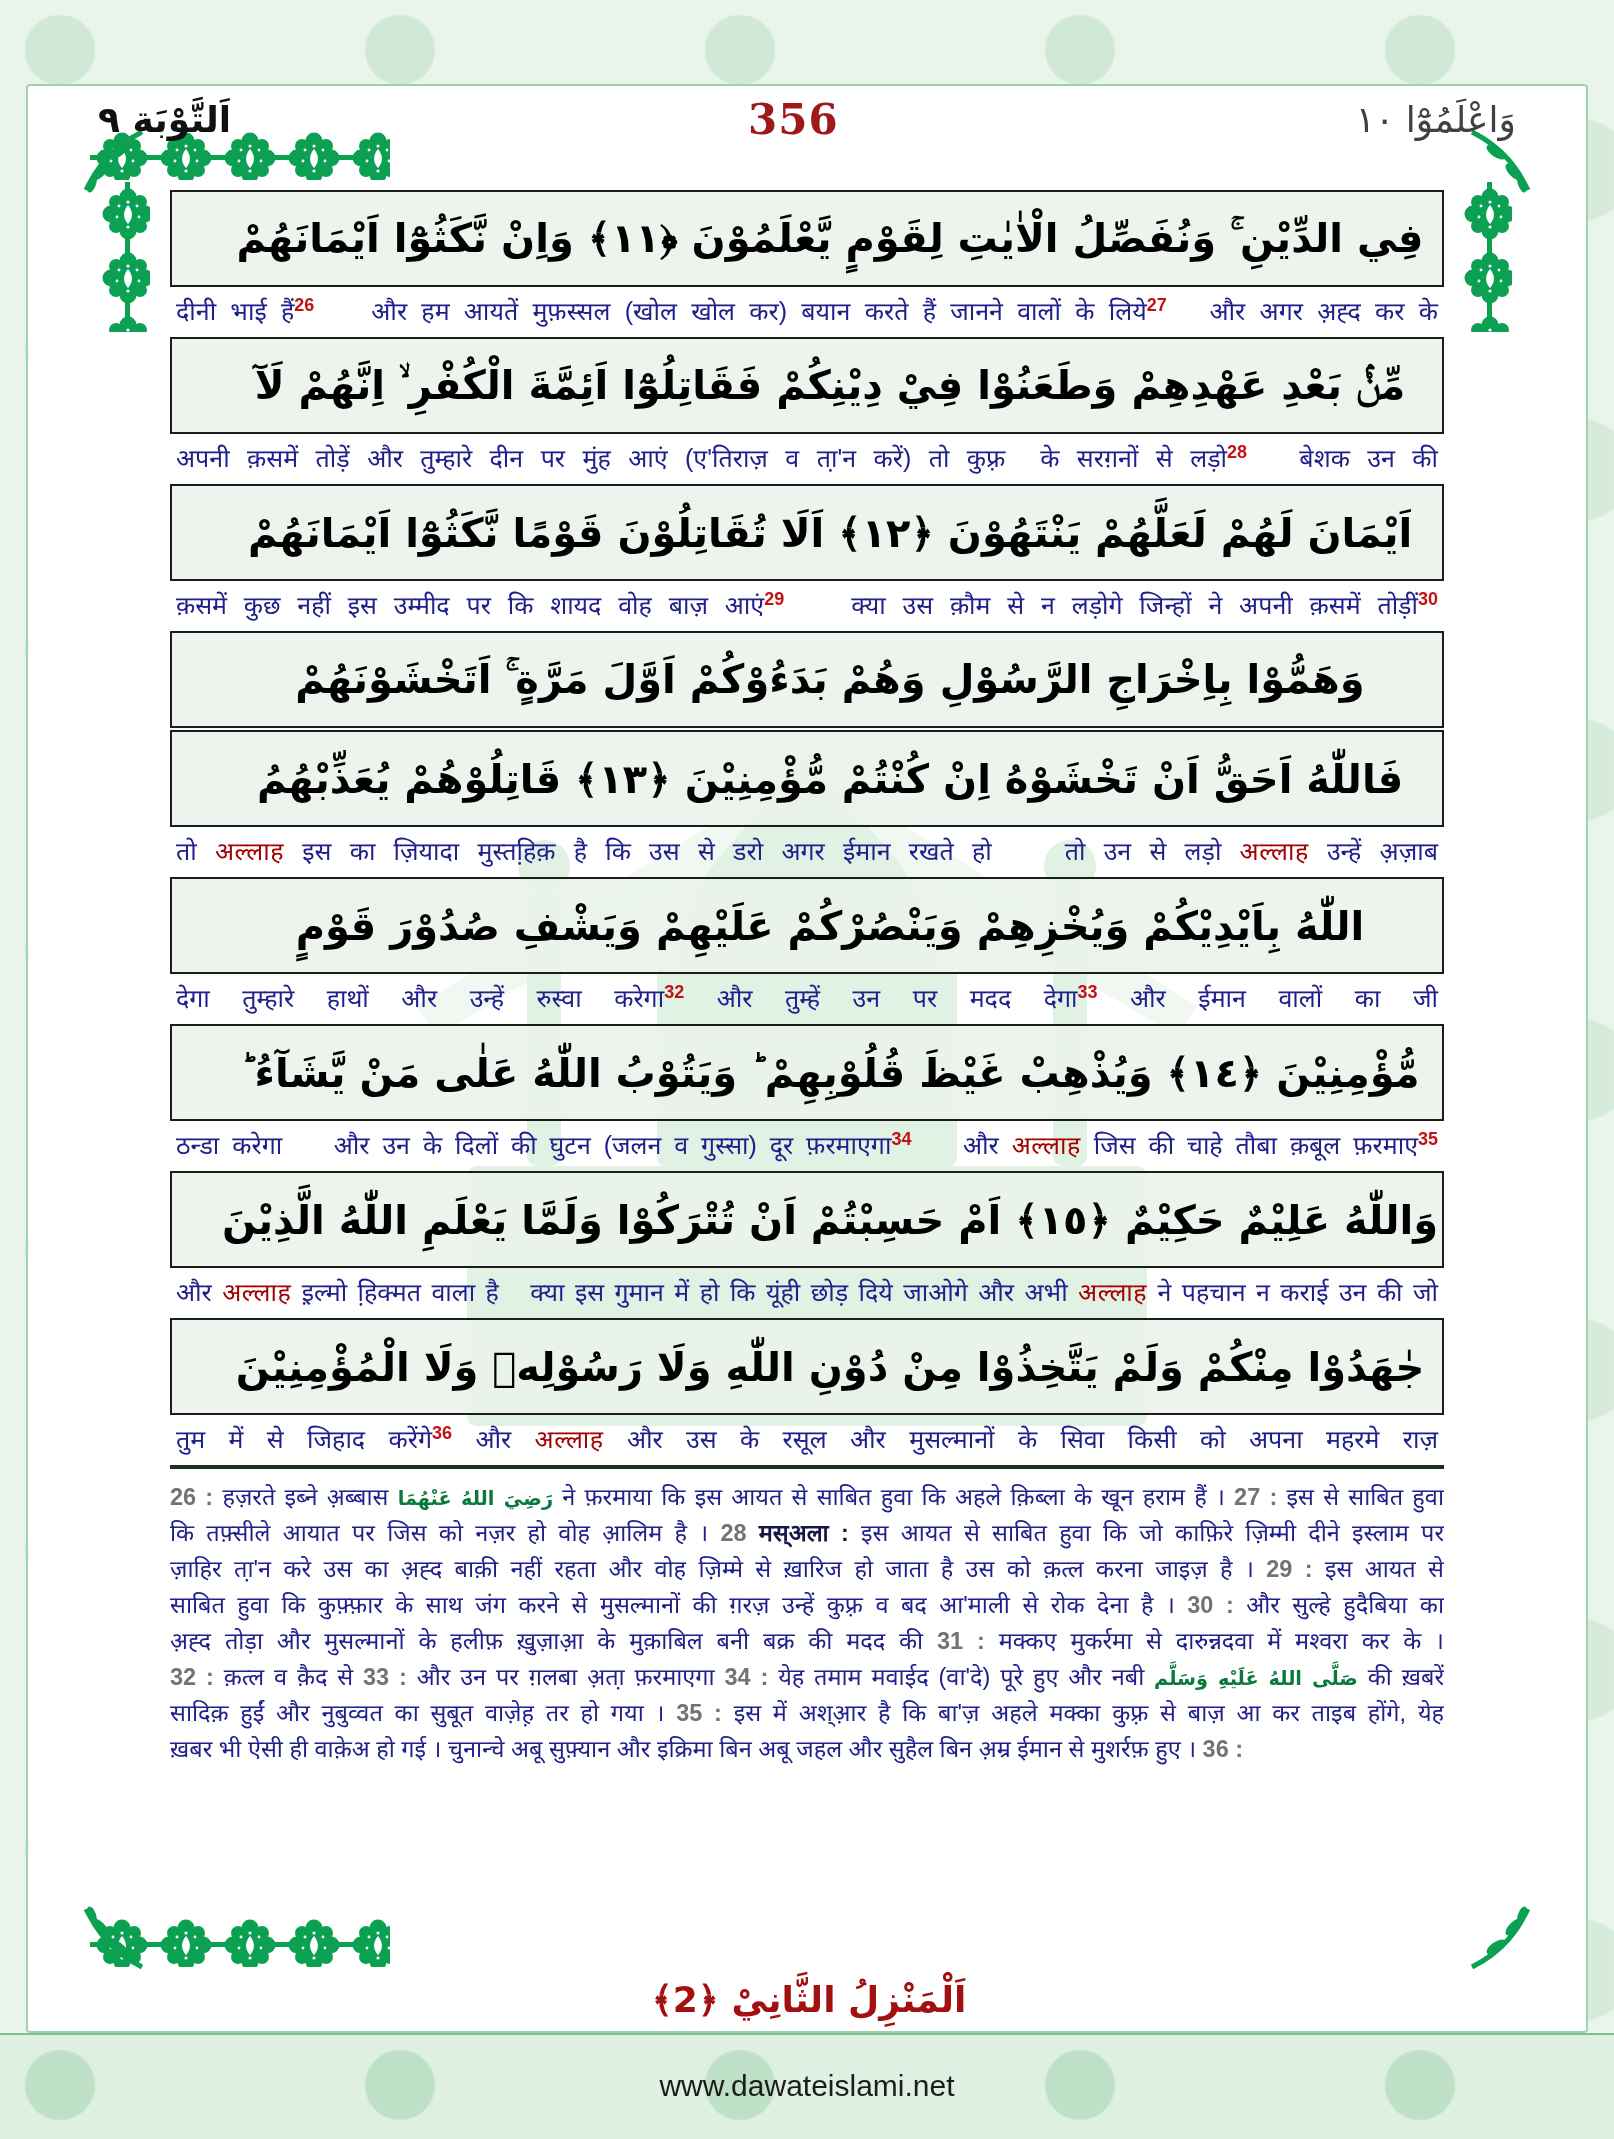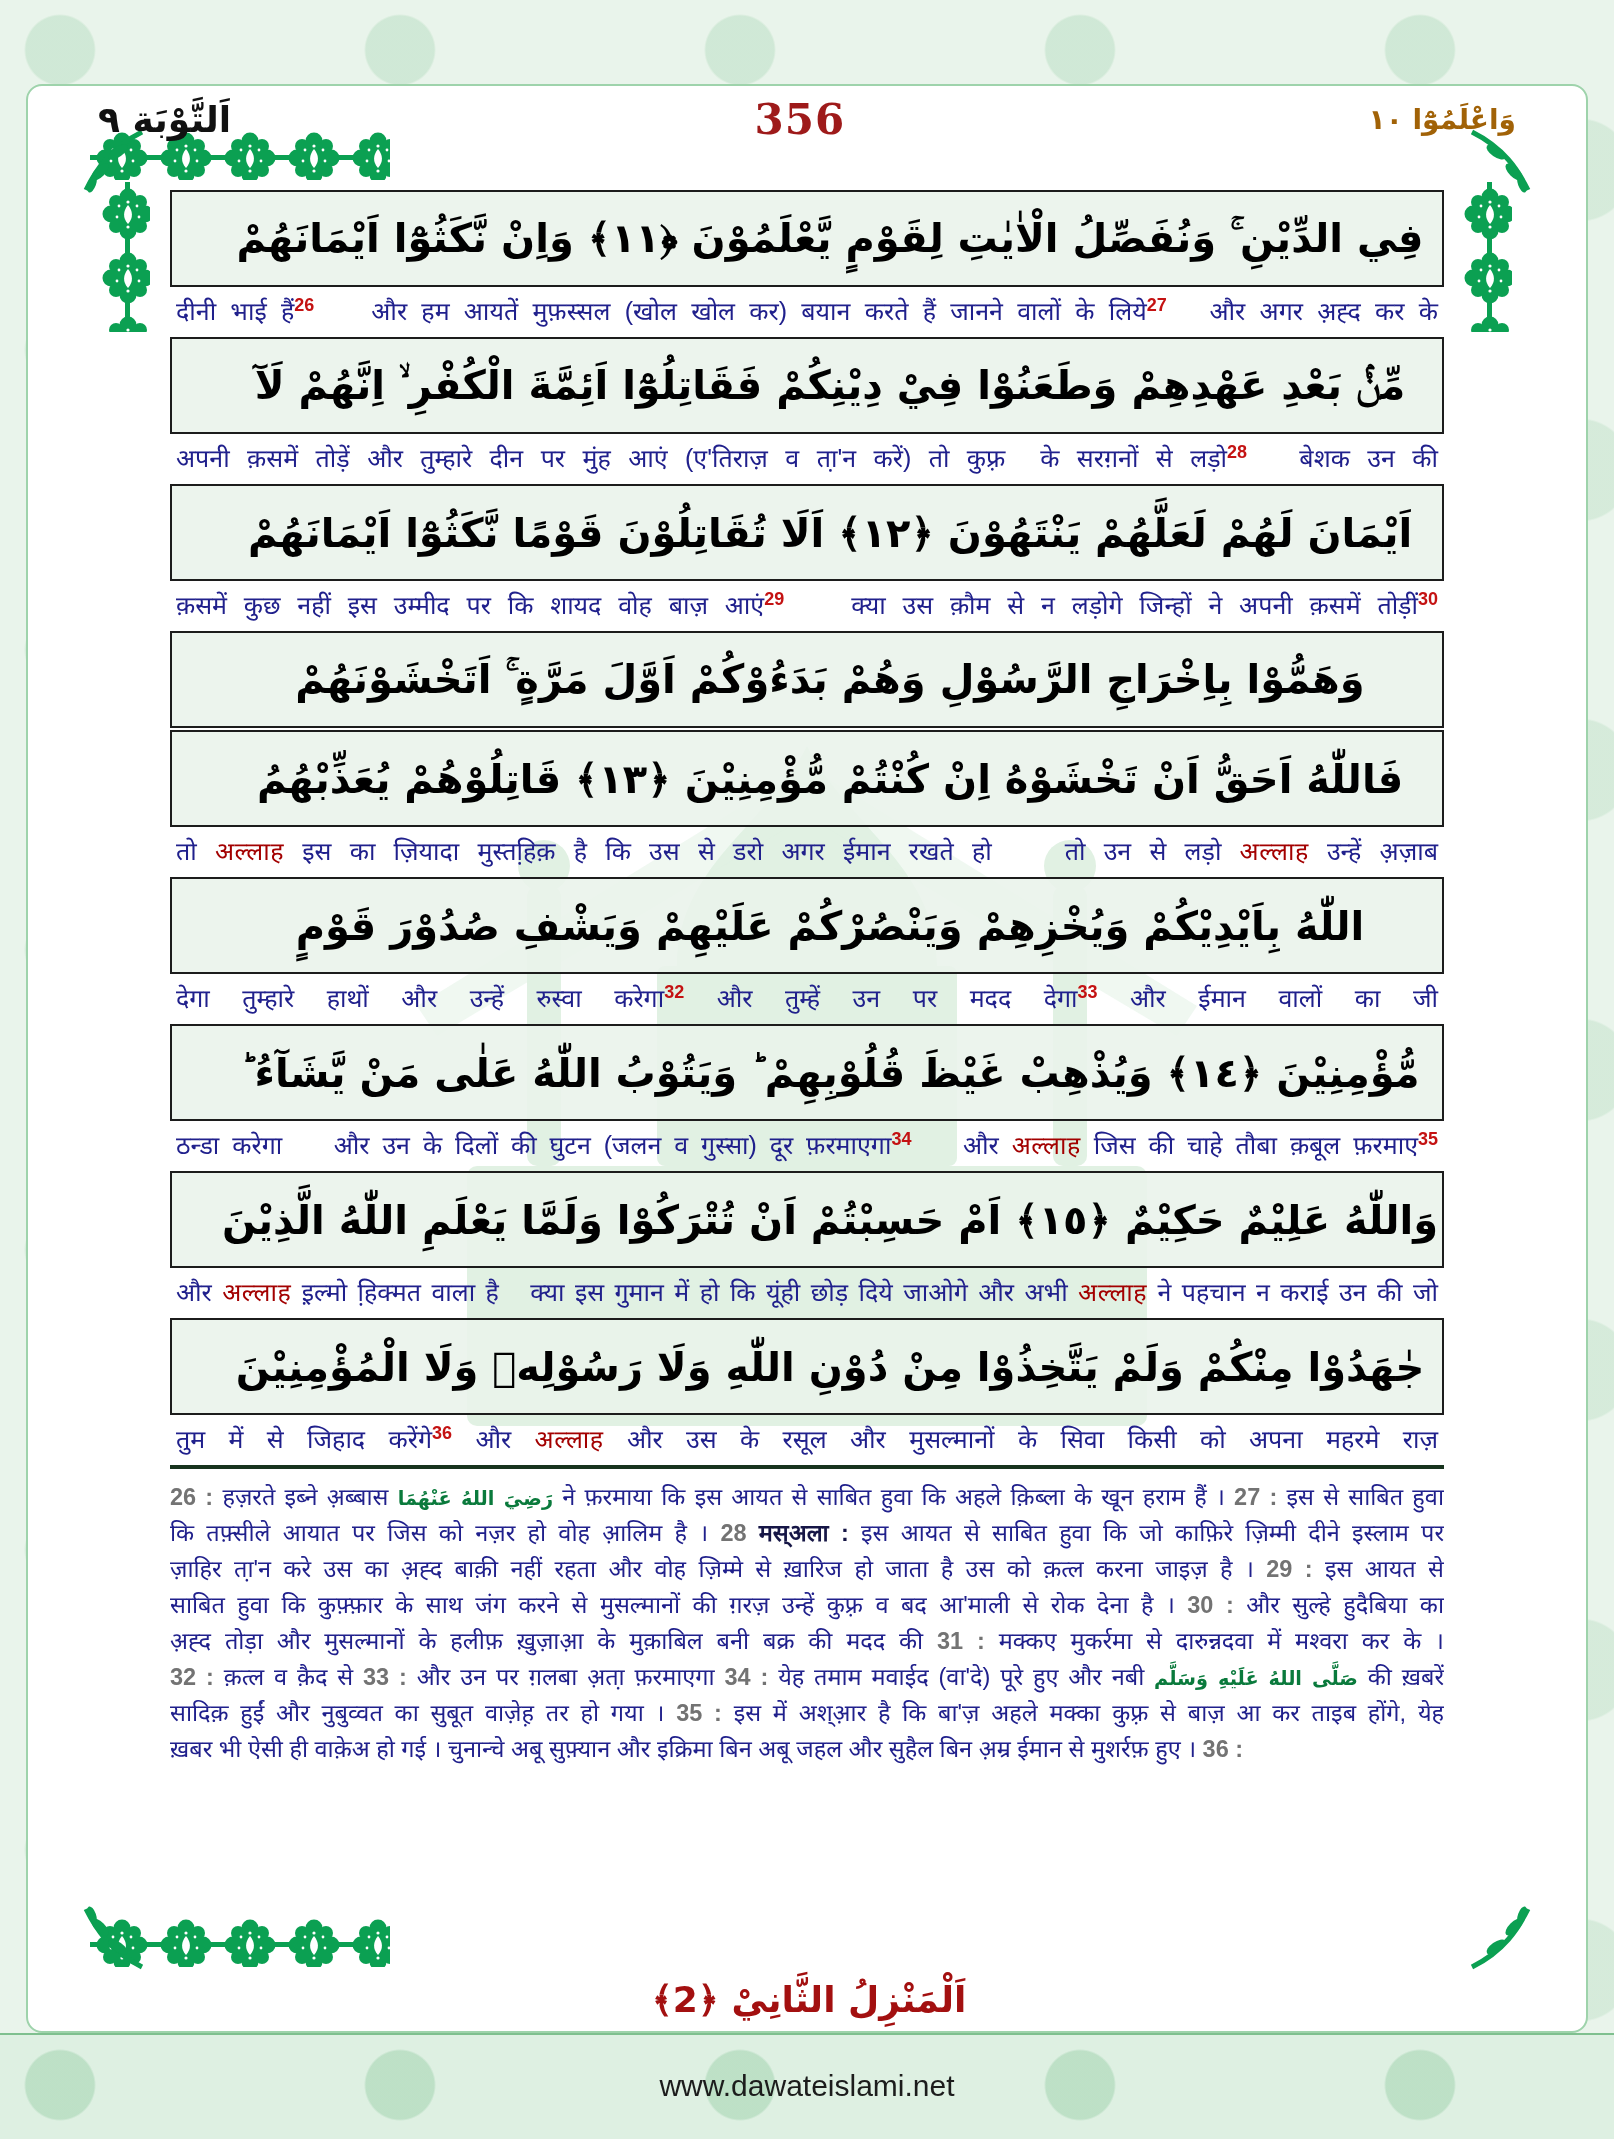--- a/index.html
+++ b/index.html
@@ -10,31 +10,31 @@
     background-image:
       radial-gradient(circle at 60px 50px,  rgba(168,214,180,.38) 0 34px, transparent 36px),
       radial-gradient(circle at 220px 170px, rgba(168,214,180,.30) 0 50px, transparent 52px),
       radial-gradient(circle at 130px 260px, rgba(168,214,180,.26) 0 26px, transparent 28px);
     background-size:340px 300px;
   }
 
   
   .page{
     position:absolute;left:26px;right:26px;top:84px;bottom:106px;
-    background:#ffffff;border:2px solid #9ed3ab;border-radius:16px;
+    background:#ffffff;border:2px solid #9ed3ab;border-radius:4px;
   }
 
   
   .page-header{
     position:absolute;top:2px;left:70px;right:70px;height:62px;
     display:flex;justify-content:space-between;align-items:center;z-index:3;
   }
   .surah-name{font-family:"DejaVu Sans",sans-serif;font-size:36px;font-weight:bold;color:#111;direction:rtl;}
   .page-number{font-family:"DejaVu Serif",serif;font-size:42px;font-weight:bold;color:#9e1a1a;letter-spacing:1px;text-align:right;}
-  .juz-marker{font-family:"DejaVu Sans",sans-serif;font-size:28px;font-weight:bold;color:#a16207;direction:rtl;}
+  .juz-marker{font-family:"DejaVu Sans",sans-serif;font-size:36px;font-weight:normal;color:#404040;direction:rtl;}
 
   
   .orn{position:absolute;z-index:2;}
   .orn-top   {left:62px;right:62px;top:46px;height:48px;}
   .orn-bottom{left:62px;right:62px;bottom:64px;height:48px;}
   .orn-left  {left:74px;top:96px;bottom:114px;width:48px;}
   .orn-right {right:74px;top:96px;bottom:114px;width:48px;}
   .corner{position:absolute;z-index:2;}
 
   

